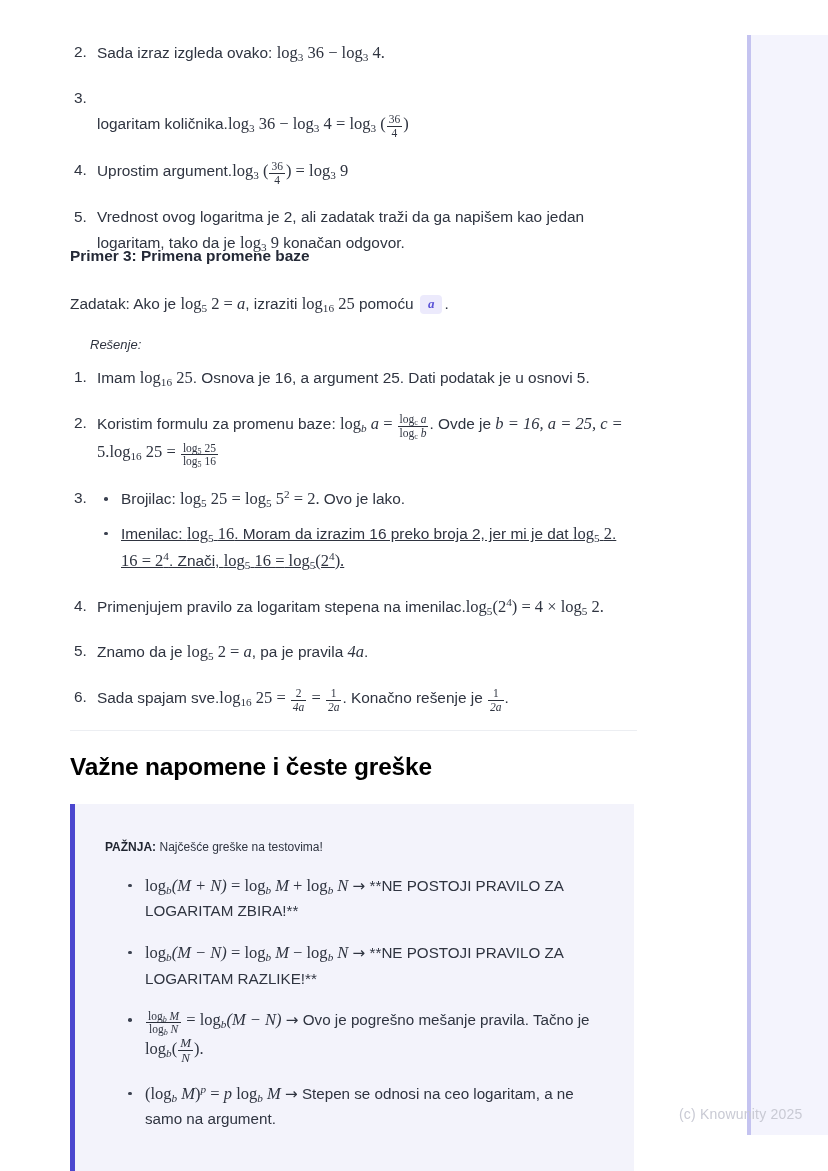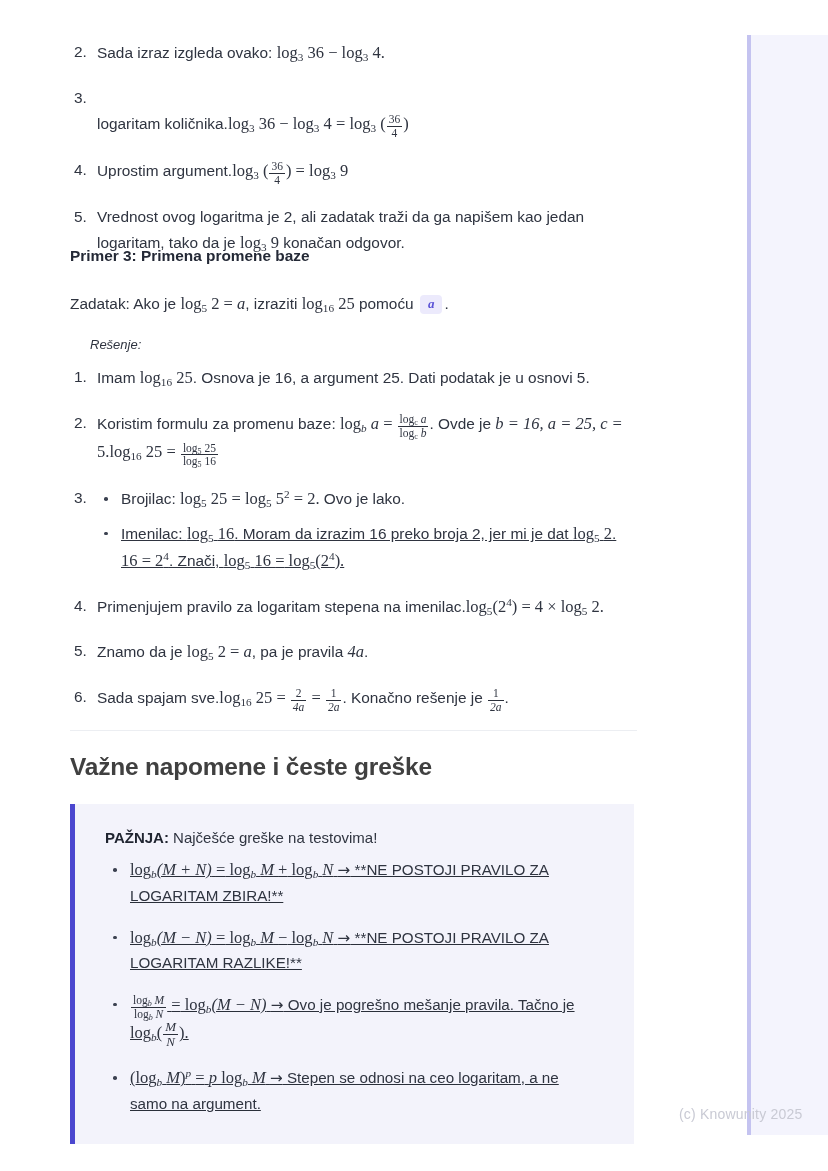--- a/index.html
+++ b/index.html
@@ -172,46 +172,45 @@
     border: 0;
   }
   .h-section {
     position: absolute;
     left: 0;
     top: 753px;
     margin: 0;
     font-size: 24.5px;
     font-weight: bold;
     letter-spacing: -0.2px;
-    color: #404040;
+    color: #000000;
   }
 
   
   .callout {
     position: absolute;
     left: 0;
     top: 804px;
     width: 564px;
     box-sizing: border-box;
     background: #f3f3fb;
     border-left: 5px solid #4b47cf;
     padding: 22px 26px 26px 30px;
   }
   .callout-title {
-    font-size: 15px;
+    font-size: 12px;
     line-height: 1.55;
     color: #2f3440;
-    margin: 0 0 8px 0;
+    margin: 12px 0 8px 0;
   }
   .callout-title .lead { font-weight: bold; color: #1f2430; }
   ul.warn {
     list-style: none;
-    margin: 1px;
+    margin: 16px;
     padding: 0;
-    text-decoration: underline;
   }
   ul.warn > li {
     position: relative;
     padding-left: 24px;
     margin-bottom: 16px;
     font-size: 15.2px;
     line-height: 1.62;
     color: #2f3440;
   }
   ul.warn > li:last-child { margin-bottom: 0; }

